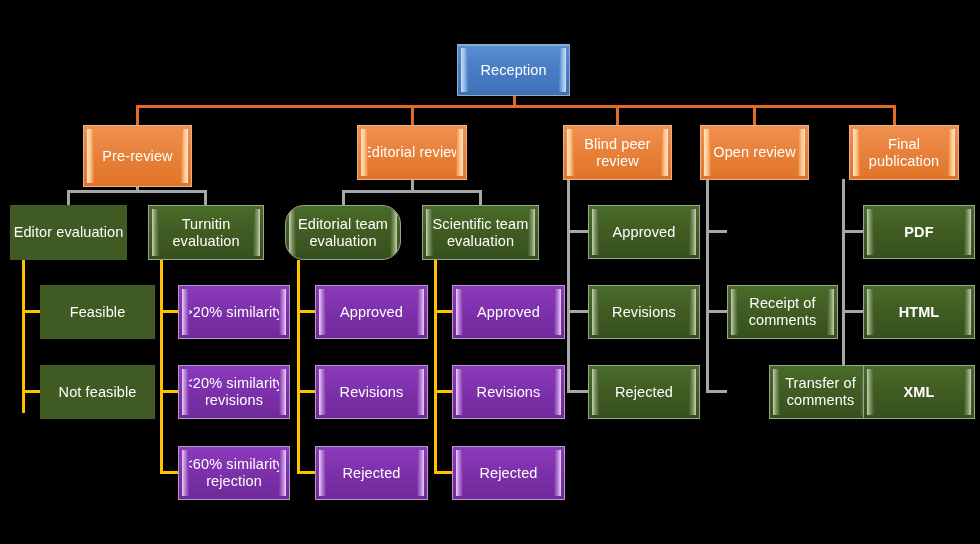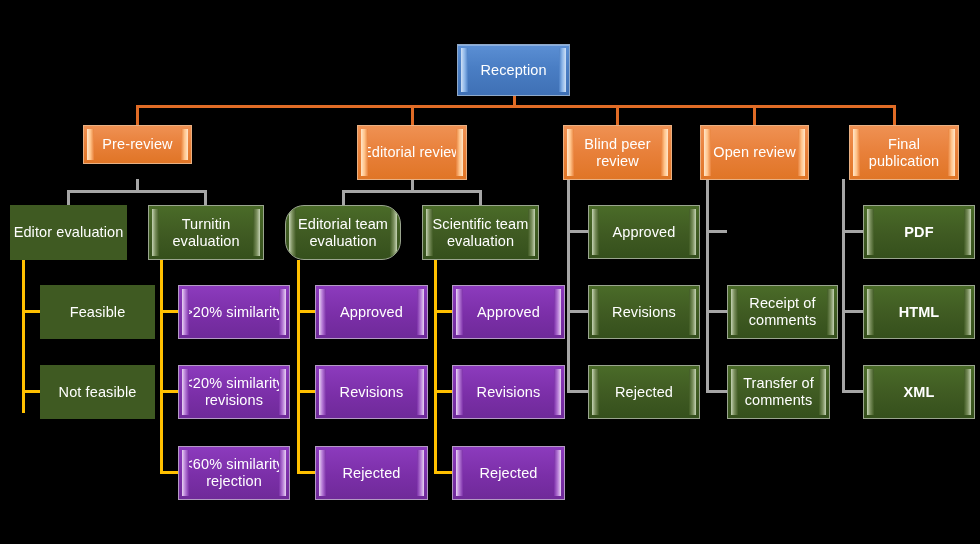--- a/index.html
+++ b/index.html
@@ -134,21 +134,21 @@
 
   <div class="ln v gray" style="left:842px;top:179px;height:213px;"></div>
   <div class="ln h gray" style="left:842px;top:230px;width:21px;"></div>
   <div class="ln h gray" style="left:842px;top:310px;width:21px;"></div>
   <div class="ln h gray" style="left:842px;top:390px;width:21px;"></div>
 
   <div class="node bevel blue" style="left:457px;top:44px;width:113px;height:52px;">
     <span class="lbl">Reception</span>
   </div>
 
-  <div class="node bevel orange-box" style="left:83px;top:125px;width:109px;height:39px;">
+  <div class="node bevel orange-box" style="left:83px;top:125px;width:109px;height:62px;">
     <span class="lbl">Pre-review</span>
   </div>
   <div class="node bevel orange-box" style="left:357px;top:125px;width:110px;height:55px;">
     <span class="lbl">Editorial review</span>
   </div>
   <div class="node bevel orange-box" style="left:563px;top:125px;width:109px;height:55px;white-space:normal;">
     <span class="lbl">Blind peer review</span>
   </div>
   <div class="node bevel orange-box" style="left:700px;top:125px;width:109px;height:55px;">
     <span class="lbl">Open review</span>
@@ -213,21 +213,21 @@
   <div class="node bevel green" style="left:588px;top:285px;width:112px;height:54px;">
     <span class="lbl">Revisions</span>
   </div>
   <div class="node bevel green" style="left:588px;top:365px;width:112px;height:54px;">
     <span class="lbl">Rejected</span>
   </div>
 
   <div class="node bevel green" style="left:727px;top:285px;width:111px;height:54px;white-space:normal;">
     <span class="lbl">Receipt of comments</span>
   </div>
-  <div class="node bevel green" style="left:727px;top:365px;width:103px;height:54px;white-space:normal;">
+  <div class="node bevel green" style="left:769px;top:365px;width:103px;height:54px;white-space:normal;">
     <span class="lbl">Transfer of comments</span>
   </div>
 
   <div class="node bevel green bold" style="left:863px;top:285px;width:112px;height:54px;">
     <span class="lbl">HTML</span>
   </div>
   <div class="node bevel green bold" style="left:863px;top:205px;width:112px;height:54px;">
     <span class="lbl">PDF</span>
   </div>
   <div class="node bevel green bold" style="left:863px;top:365px;width:112px;height:54px;">

